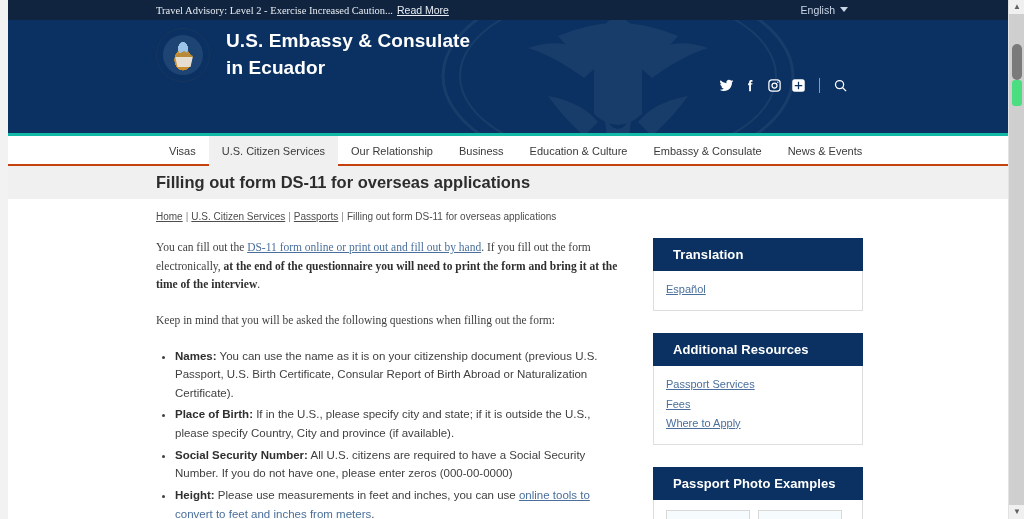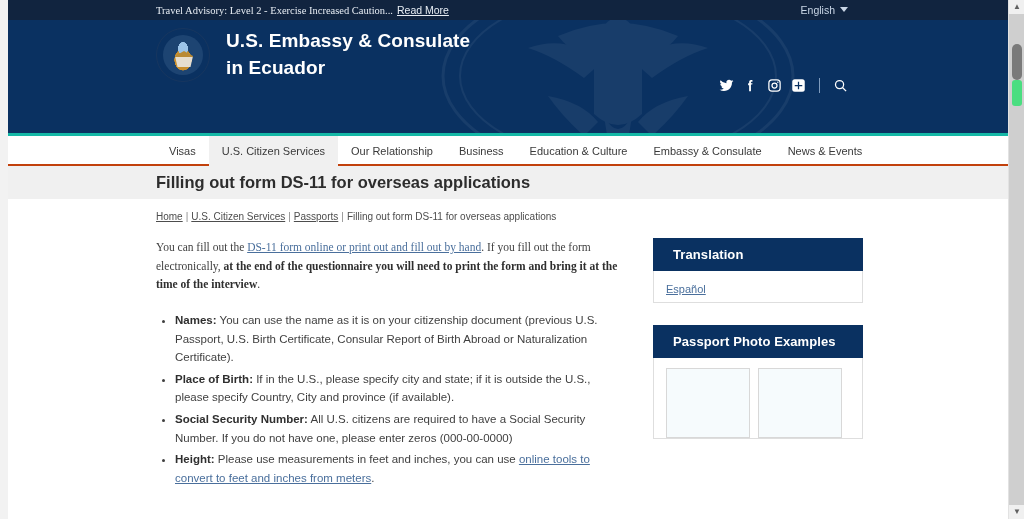--- a/index.html
+++ b/index.html
@@ -228,21 +228,21 @@
     color: #ffffff;
     font-size: 13px;
     font-weight: bold;
     padding: 9px 20px;
     letter-spacing: .1px;
   }
   .widget-body {
     border: 1px solid #dedede;
     border-top: none;
     background: #ffffff;
-    padding: 9px 12px 3px 12px;
+    padding: 9px 12px 11px 12px;
   }
   .widget-body a {
     display: block;
     font-size: 11px;
     color: #4a6f9c;
     text-decoration: underline;
     line-height: 1.75;
     cursor: pointer;
   }
   .photo-row {
@@ -355,37 +355,46 @@
     <div class="title-band">
       <div class="page-title">Filling out form DS-11 for overseas applications</div>
     </div>
 
     <div class="breadcrumb" id="breadcrumb"><a>Home</a><span class="sep">|</span><a>U.S. Citizen Services</a><span class="sep">|</span><a>Passports</a><span class="sep">|</span><span class="current">Filling out form DS-11 for overseas applications</span></div>
 
     <div class="article">
       <p>
         <span>You can fill out the </span><a>DS-11 form online or print out and fill out by hand</a><span>.  If you fill out the form electronically, </span><b>at the end of the questionnaire you will need to print the form and bring it at the time of the interview</b><span>.</span>
       </p>
+      <p>Keep in mind that you will be asked the following questions when filling out the form:</p>
       <ul id="article-bullets">
           <li><b>Names:</b><span> You can use the name as it is on your citizenship document (previous U.S. Passport, U.S. Birth Certificate, Consular Report of Birth Abroad or Naturalization Certificate).</span></li>
           <li><b>Place of Birth:</b><span> If in the U.S., please specify city and state; if it is outside the U.S., please specify Country, City and province (if available).</span></li>
           <li><b>Social Security Number:</b><span> All U.S. citizens are required to have a Social Security Number.  If you do not have one, please enter zeros (000-00-0000)</span></li>
           <li><b>Height:</b><span> Please use measurements in feet and inches, you can use </span><a>online tools to convert to feet and inches from meters</a><span>.</span></li>
         </ul>
     </div>
 
     <div class="sidebar">
 
       <div class="widget">
         <div class="widget-head">Translation</div>
         <div class="widget-body" id="translation-links">
             <a>Español</a>
           </div>
       </div>
 
+      <div class="widget">
+        <div class="widget-head">Additional Resources</div>
+        <div class="widget-body" id="resource-links">
+            <a>Passport Services</a>
+            <a>Fees</a>
+            <a>Where to Apply</a>
+          </div>
+      </div>
 
       <div class="widget">
         <div class="widget-head">Passport Photo Examples</div>
         <div class="photo-row">
           <div class="photo-thumb ph-a">
             
             
             
           </div>
           <div class="photo-thumb ph-b">

